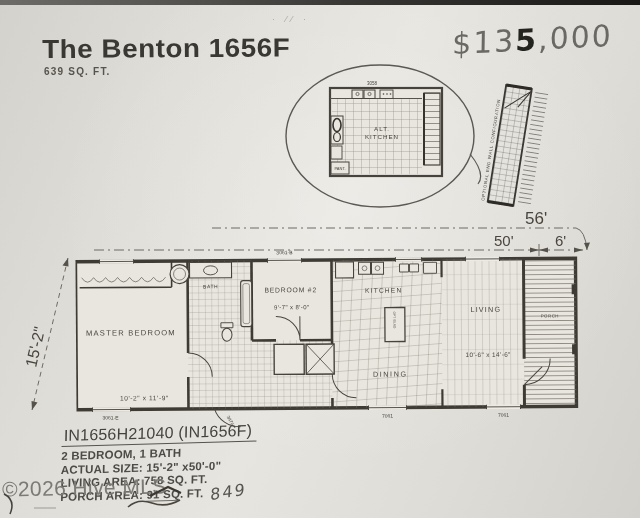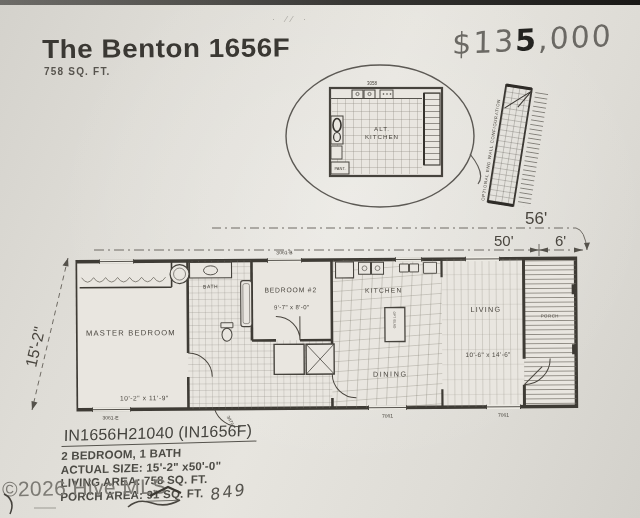--- a/index.html
+++ b/index.html
@@ -33,21 +33,21 @@
     letter-spacing:.4px;transform:rotate(-1deg);white-space:nowrap;}
 </style>
 </head>
 <body>
 
 <div class="stage">
 
   <div class="top-edge"></div>
 
   <div class="title">The Benton 1656F</div>
-  <div class="subtitle">758 SQ. FT.</div>
+  <div class="subtitle">639 SQ. FT.</div>
   <div class="stray">· ⁄⁄ ·</div>
 
   <div class="price"><span>$13</span><b>5</b><span>,000</span></div>
 
   <svg class="abs" style="left:280px;top:56px" width="206" height="164" viewBox="0 0 206 164">
     <defs>
       <pattern id="tileIn" width="8" height="8" patternUnits="userSpaceOnUse">
         <path d="M8,0 V8 M0,8 H8" stroke="#827e74" stroke-width="0.6" fill="none"></path>
       </pattern>
       <pattern id="rungs" width="16" height="6" patternUnits="userSpaceOnUse">

